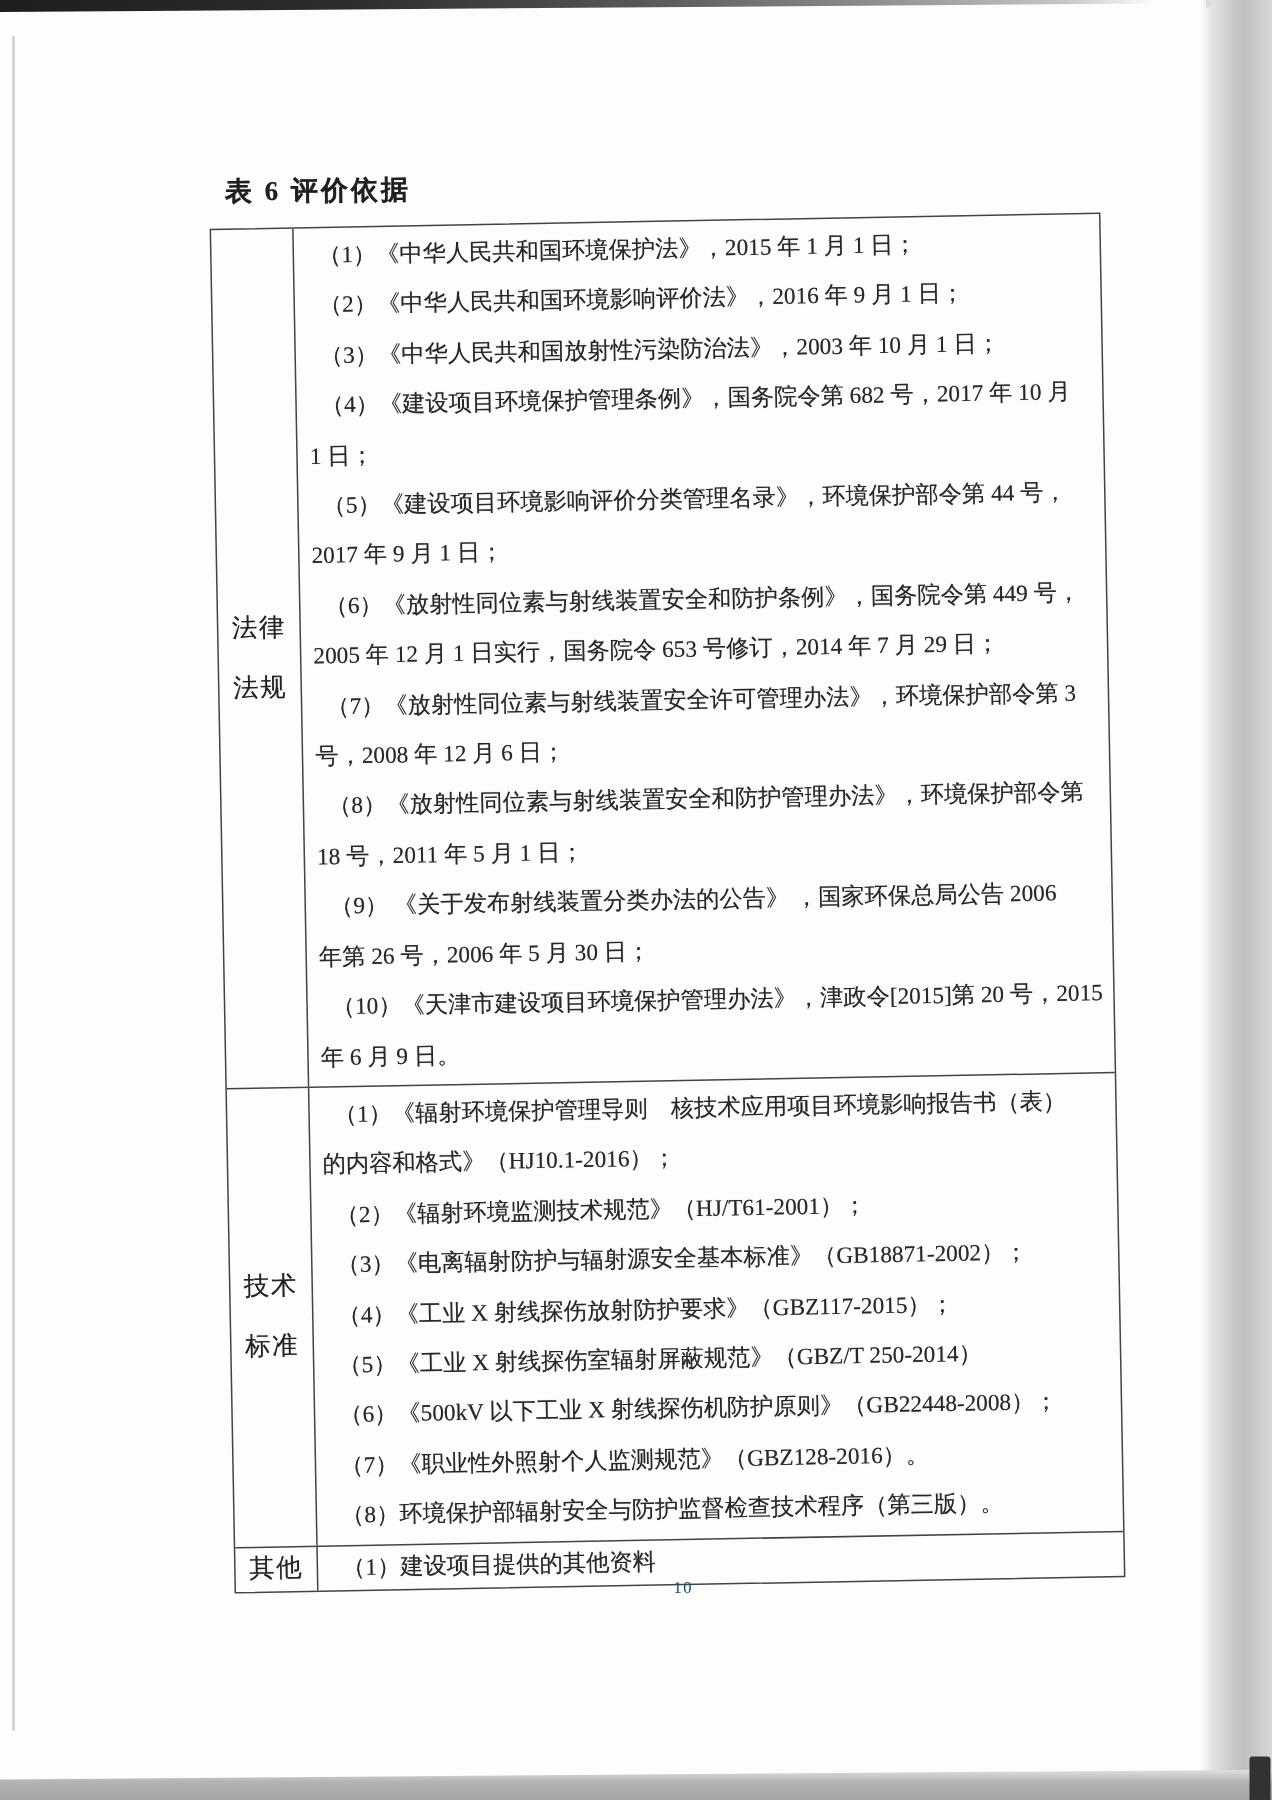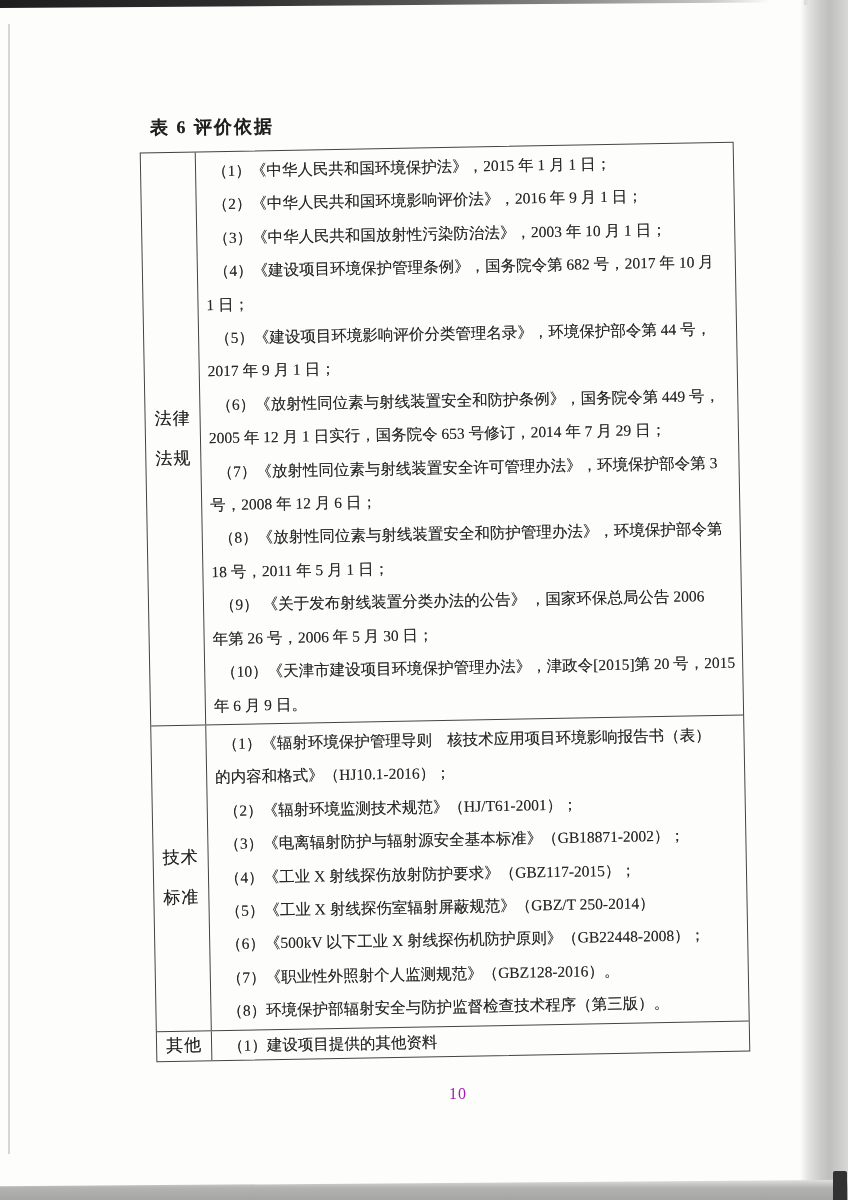--- a/index.html
+++ b/index.html
@@ -60,22 +60,22 @@
   .td{
     flex:1;padding:2px 4px 2px 8px;
     font-size:15.5px;line-height:33.4px;
     overflow:hidden;
   }
   .trow.compact .th{line-height:26px;}
   .trow.compact .td{line-height:27px;padding-top:1px;padding-bottom:1px;}
   .line{white-space:nowrap;}
   .line.indent{padding-left:8px;}
   .page-number{
-    position:absolute;left:449px;top:1085px;
-    font-size:16px;color:#a21caf;letter-spacing:1px;
+    position:absolute;left:449px;top:1053px;
+    font-size:11px;color:#0c4a6e;letter-spacing:1px;
   }
 </style>
 </head>
 <body>
 
 <div class="top-scan-edge"></div>
 <div class="top-right-edge"></div>
 <div class="paper-edge-line"></div>
 <div class="right-scan-band"></div>
 <div class="bottom-scan-edge"></div>

